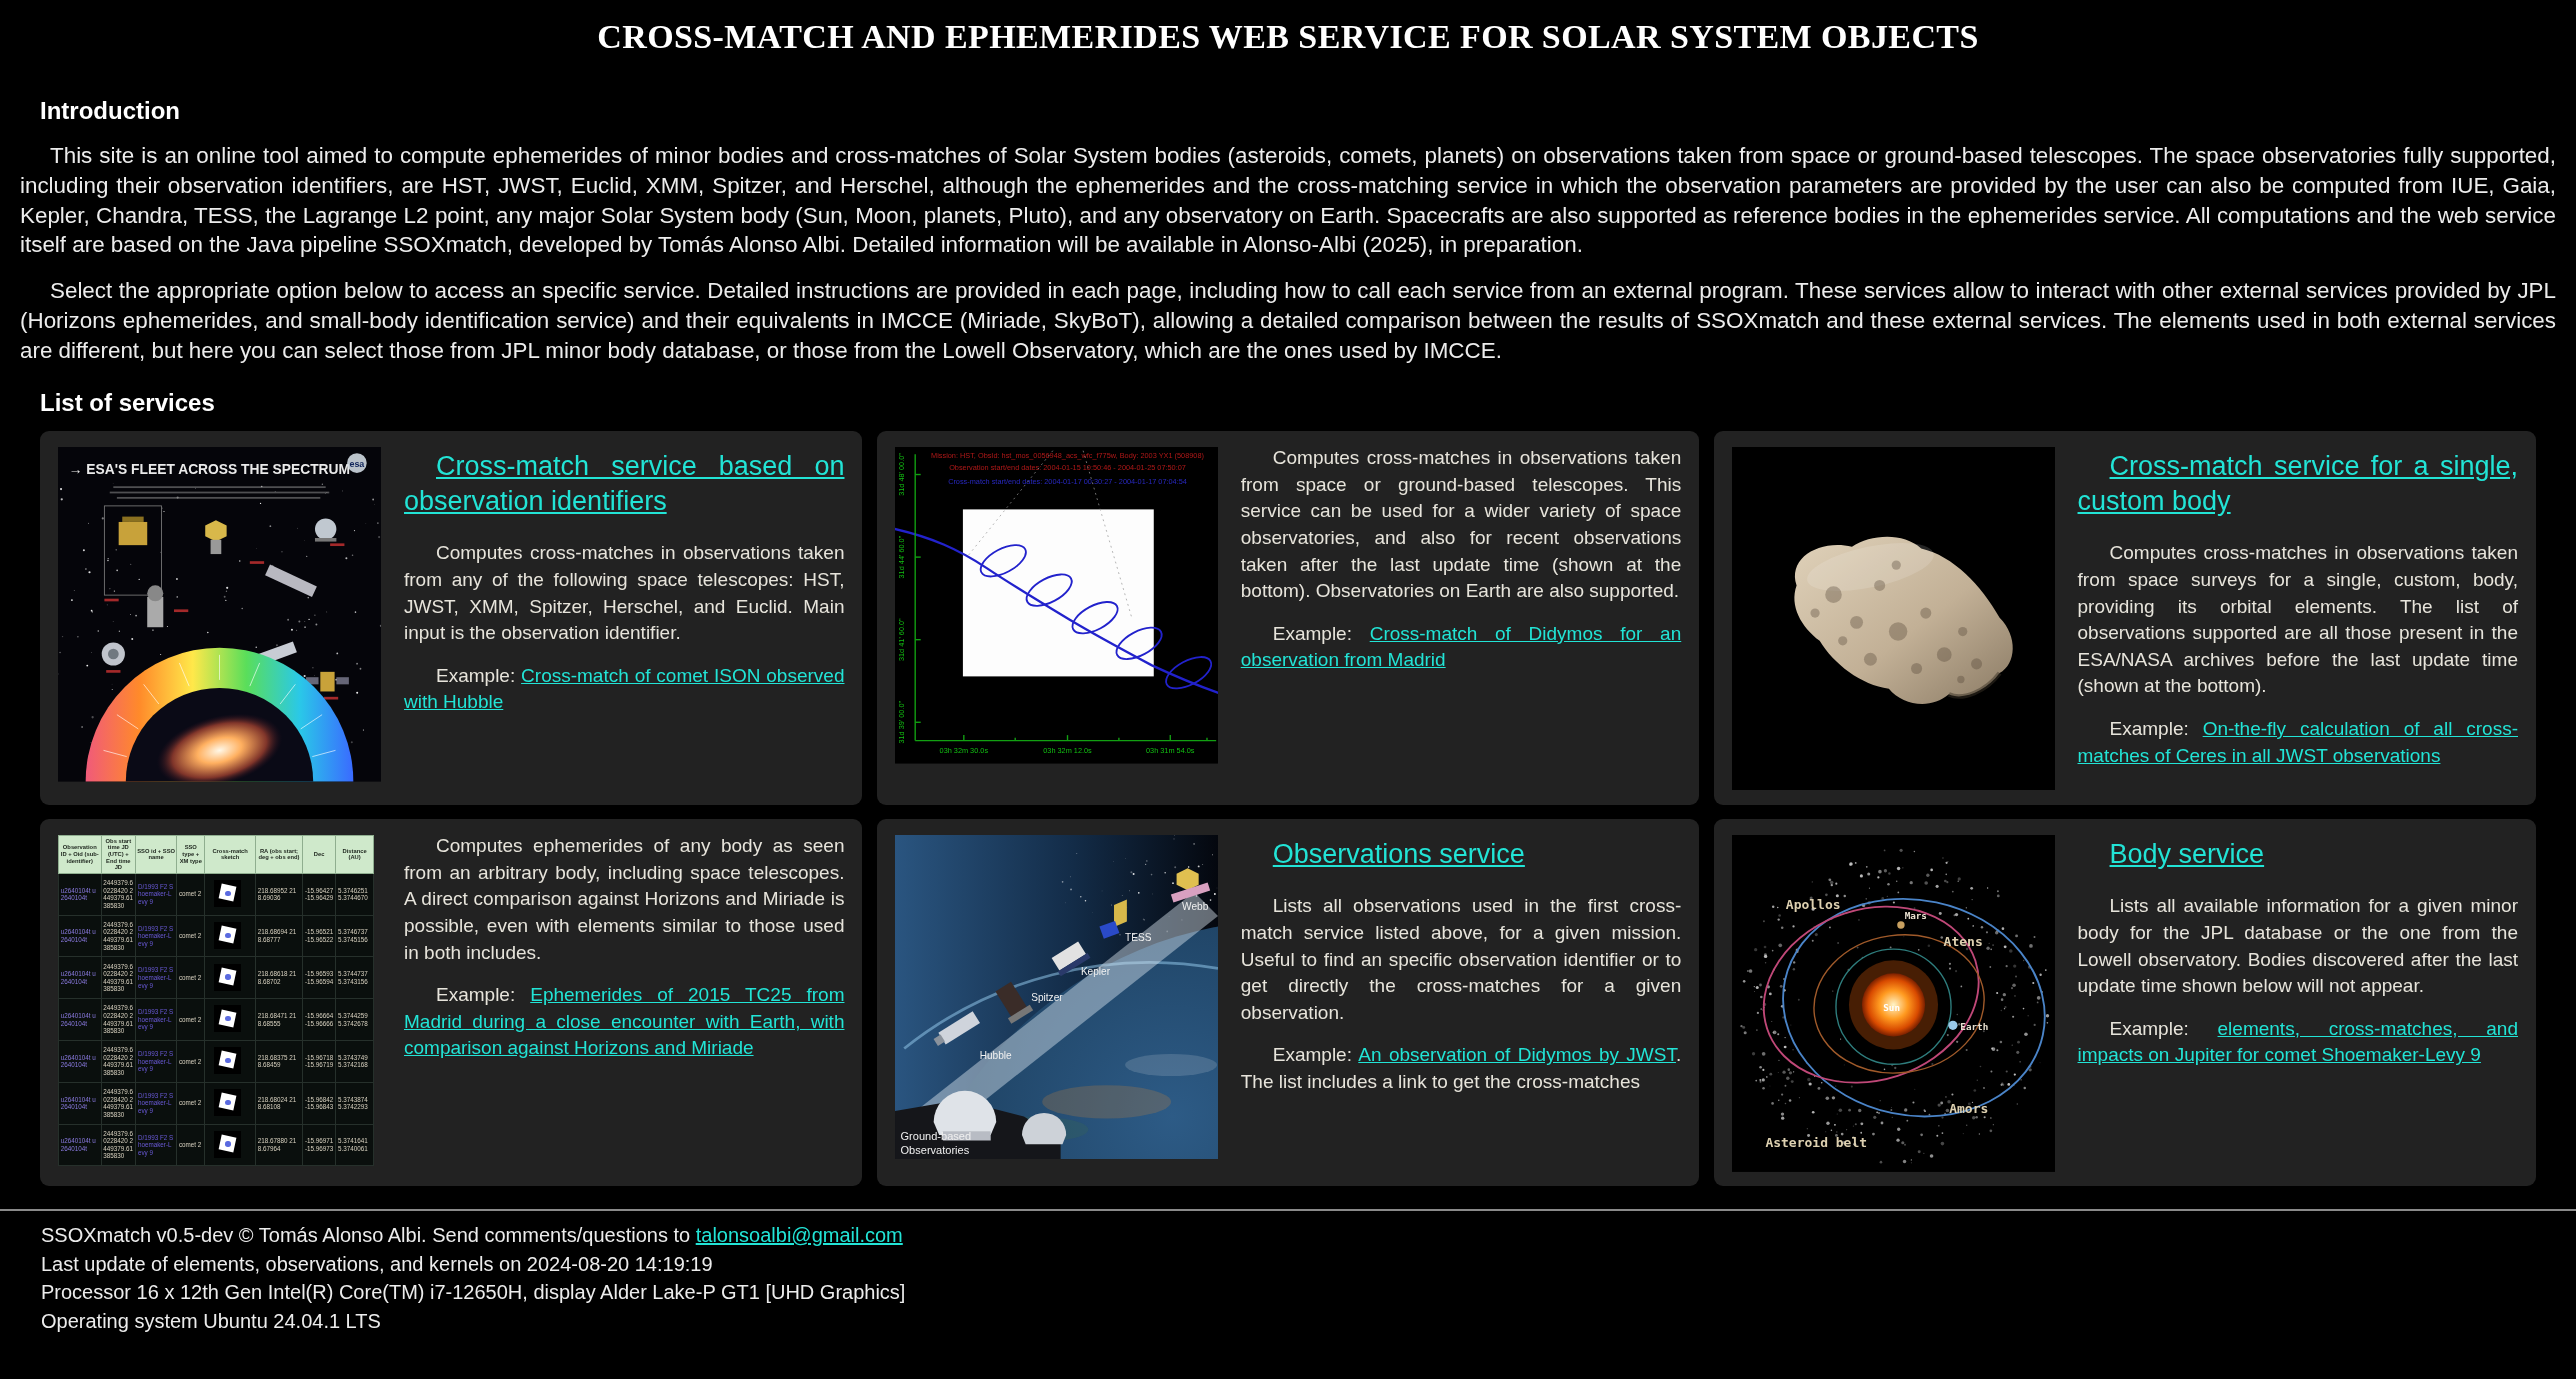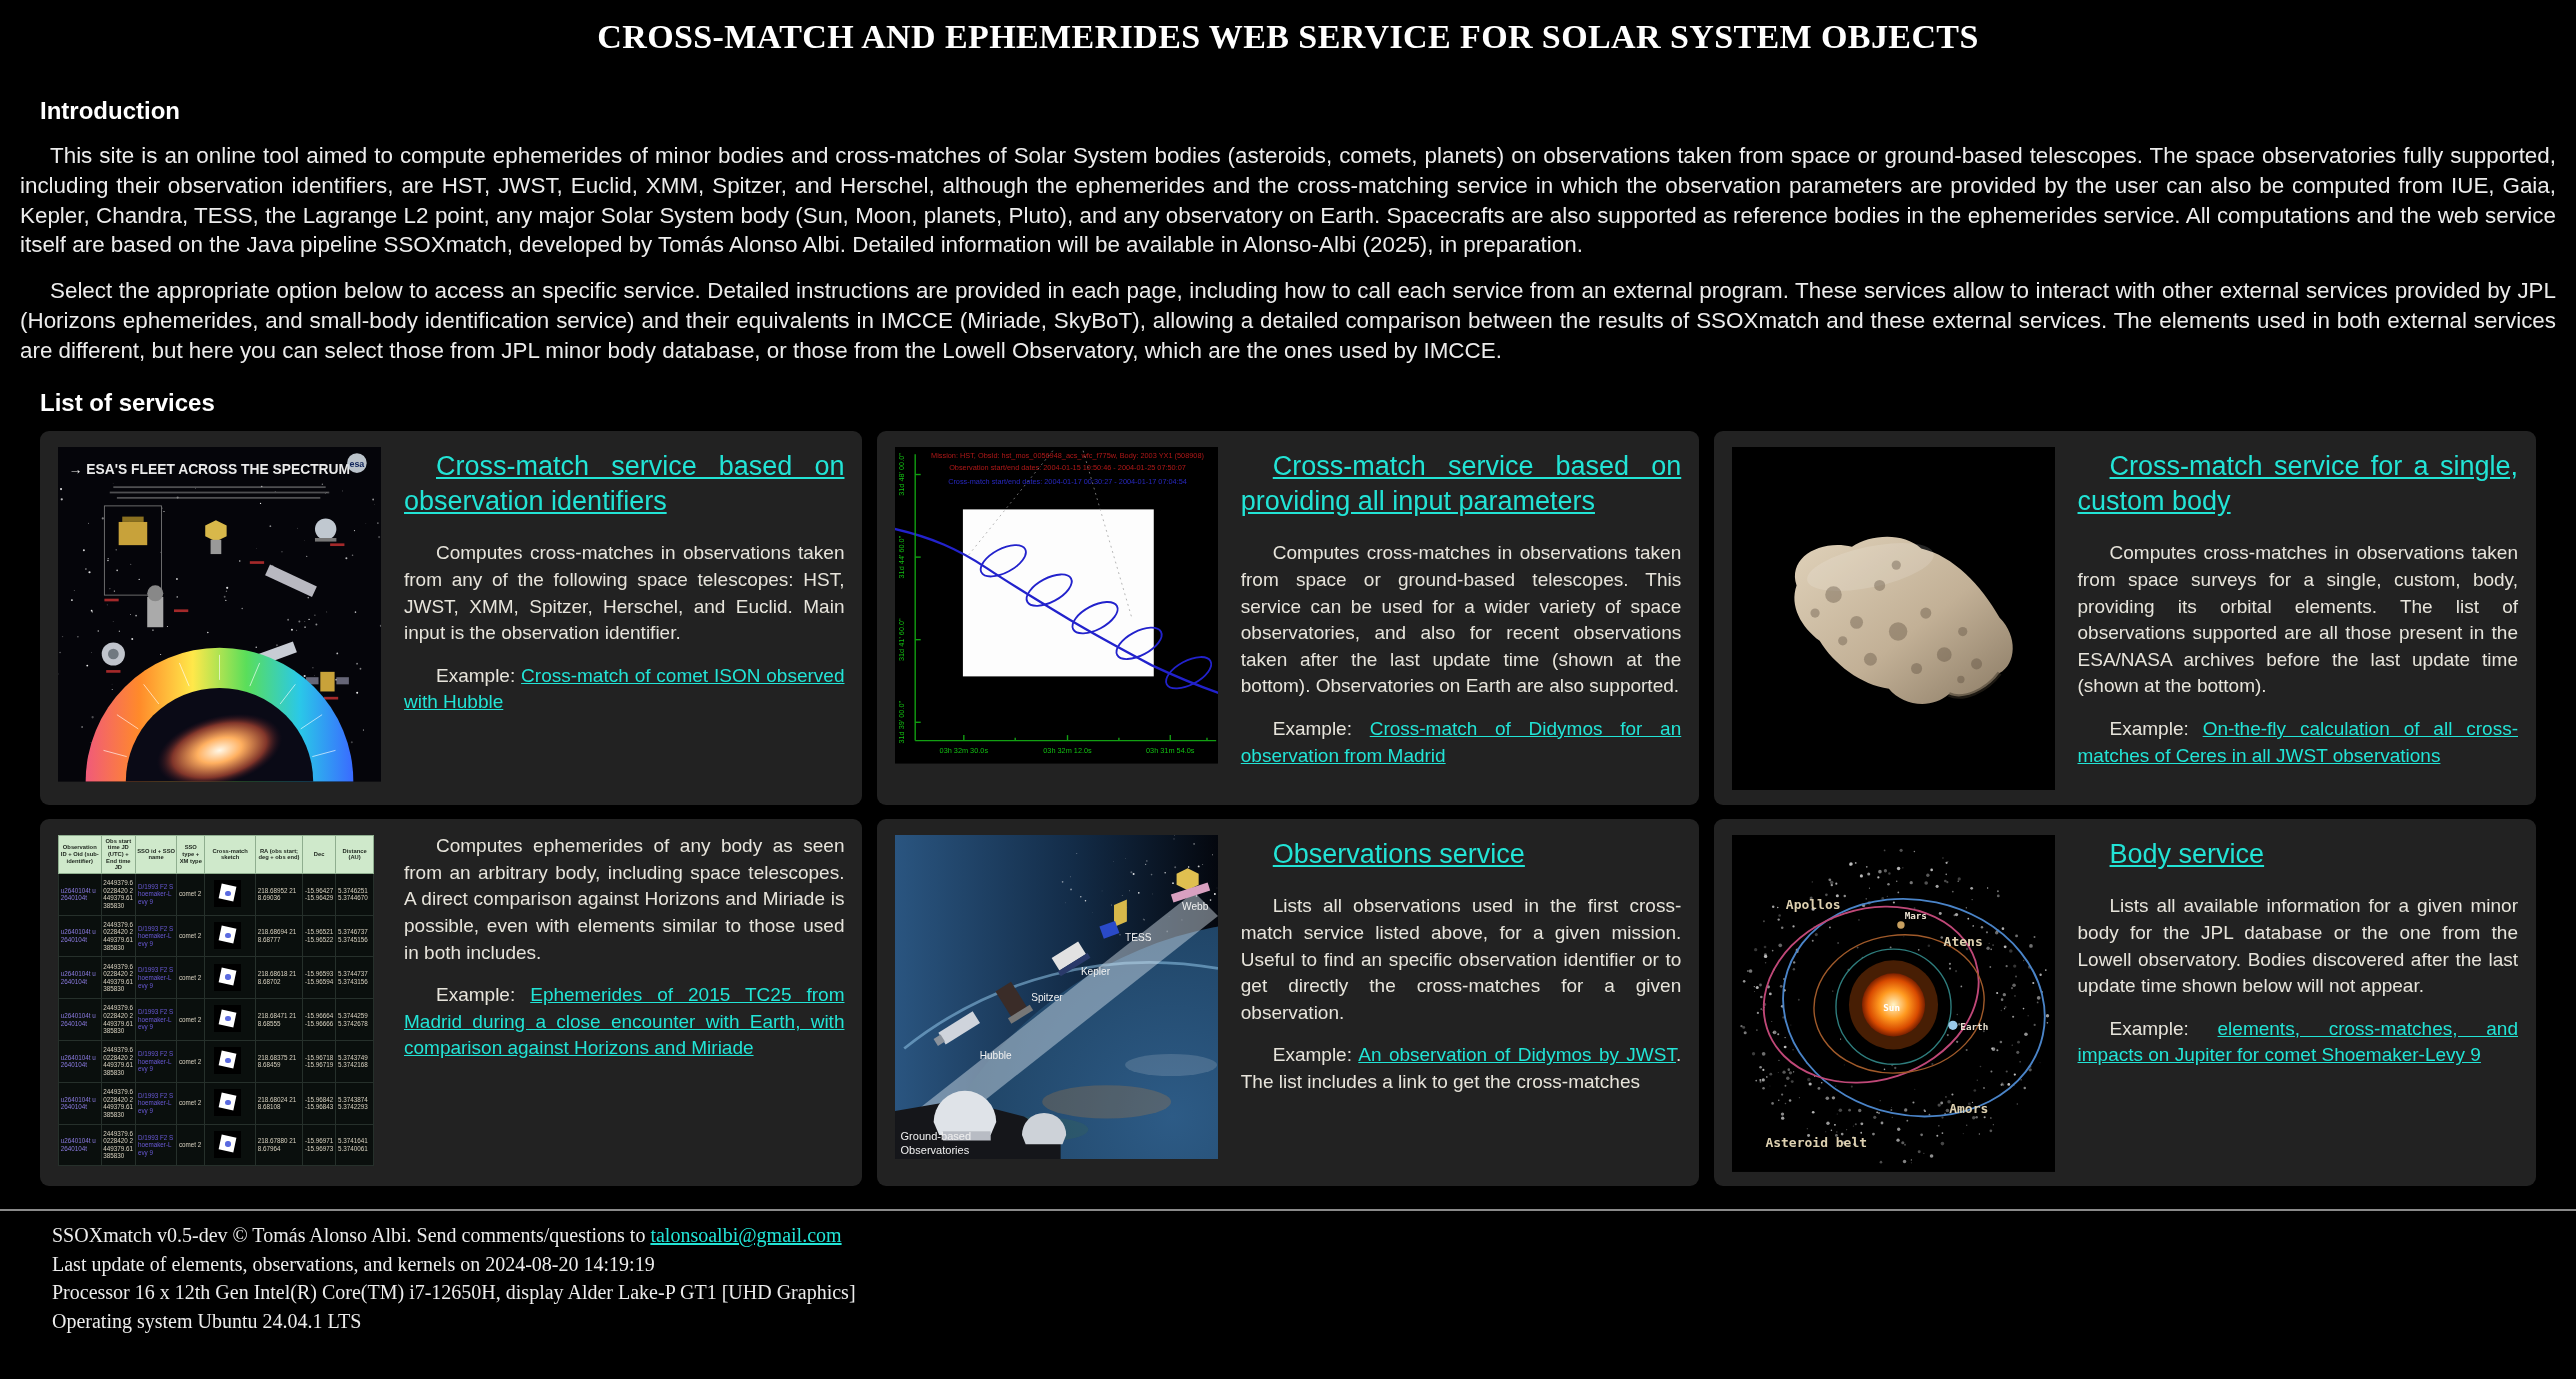--- a/index.html
+++ b/index.html
@@ -19,21 +19,21 @@
   a{color:#22e4d6;text-decoration:underline;cursor:pointer;}
   .grid{display:grid;grid-template-columns:repeat(3,1fr);gap:14.3px;margin:14.3px 40px 23px;}
   .card{background:#222;border-radius:9px;padding:14.3px 18px;display:flex;gap:23px;align-items:flex-start;}
   .card-img{flex:0 0 323px;padding-top:1.8px;}
   .card-img svg{width:100%;height:auto;display:block;}
   .card-body{flex:1;min-width:0;}
   .card-title{margin:3.6px 0 21.5px;font-size:27px;font-weight:400;line-height:1.3;text-align:justify;text-indent:32px;}
   .desc{font-size:19px;line-height:1.4;text-align:justify;text-indent:32px;color:#e7e4db;margin:0 0 16px;}
   .example{font-size:19px;line-height:1.4;text-align:justify;text-indent:32px;color:#e7e4db;margin:0;}
   hr{border:none;border-top:2.7px solid #8a8a8a;margin:21.5px 0 10.8px;}
-  footer{margin-left:52px;font-size:20px;line-height:1.3;color:#ececec;font-family:Liberation Serif, serif;}
+  footer{margin-left:41px;font-size:20px;line-height:1.3;color:#ececec;}
   footer p{margin:2.7px 0;}
   
   .mini-table{width:316px;height:330px;border-collapse:collapse;table-layout:fixed;background:#0a0f0d;}
   .mini-table th{background:#cfe9cb;color:#1c241c;font-size:5.8px;font-weight:700;padding:1.8px 0.9px;border:0.9px solid #8fae8f;line-height:1.15;}
   .mini-table td{border:0.9px solid #26302b;padding:0.9px 1.8px;font-size:6.3px;line-height:1.2;color:#d9d2c0;overflow-wrap:break-word;word-break:break-all;height:39px;vertical-align:middle;}
   .mini-table td.oid{color:#8a7ae0;}
   .mini-table td.sso{color:#6a5ad8;}
   .sk{display:inline-block;width:27px;height:27px;background:#000;position:relative;margin-left:7.2px;}
   .sk .sq{position:absolute;left:5.4px;top:5.4px;width:15.2px;height:15.2px;background:#fff;transform:rotate(12deg);}
   .sk .dot{position:absolute;left:10.8px;top:10.8px;width:5.4px;height:5.4px;border-radius:50%;background:#5a6ae0;}
@@ -344,21 +344,20 @@
             <text x="10" y="120" text-anchor="middle" transform="rotate(-90 10 120)">31d 44' 60.0"</text>
             <text x="10" y="210" text-anchor="middle" transform="rotate(-90 10 210)">31d 41' 60.0"</text>
             <text x="10" y="300" text-anchor="middle" transform="rotate(-90 10 300)">31d 39' 00.0"</text>
             <text x="75" y="334" text-anchor="middle">03h 32m 30.0s</text>
             <text x="188" y="334" text-anchor="middle">03h 32m 12.0s</text>
             <text x="300" y="334" text-anchor="middle">03h 31m 54.0s</text>
           </g>
         </svg>
       </div>
       <div class="card-body">
-        <h3 class="card-title"><a href="#">Cross-match service based on providing all input parameters</a></h3>
         <p class="desc">Computes cross-matches in observations taken from space or ground-based telescopes. This service can be used for a wider variety of space observatories, and also for recent observations taken after the last update time (shown at the bottom). Observatories on Earth are also supported.</p>
         <p class="example"><span>Example: </span><a href="#">Cross-match of Didymos for an observation from Madrid</a><span></span></p>
       </div>
     </article>
 
     <article class="card">
       <div class="card-img">
         <svg viewBox="0 0 350 372" width="314">
           <defs>
             <linearGradient id="p3-ast" x1="0" y1="0" x2="1" y2="1">

